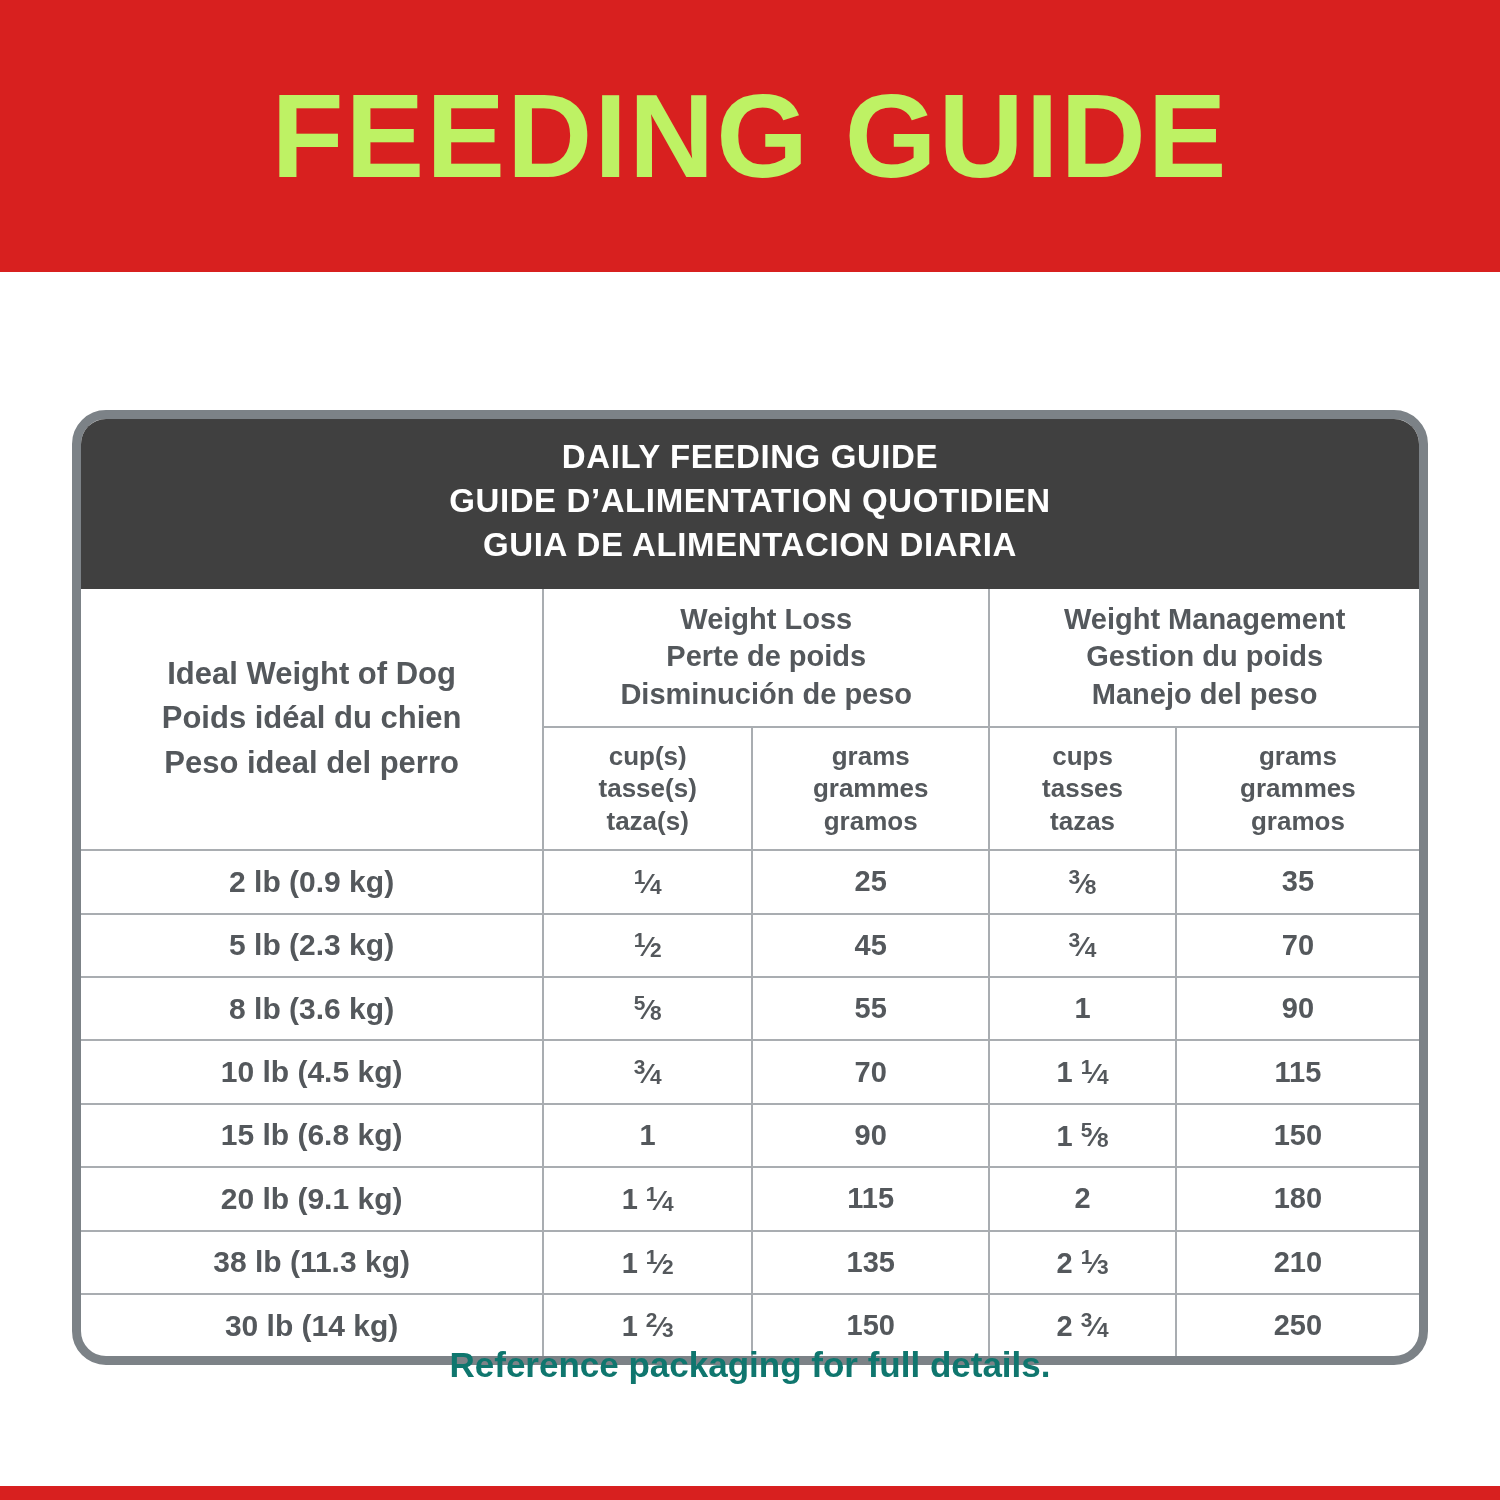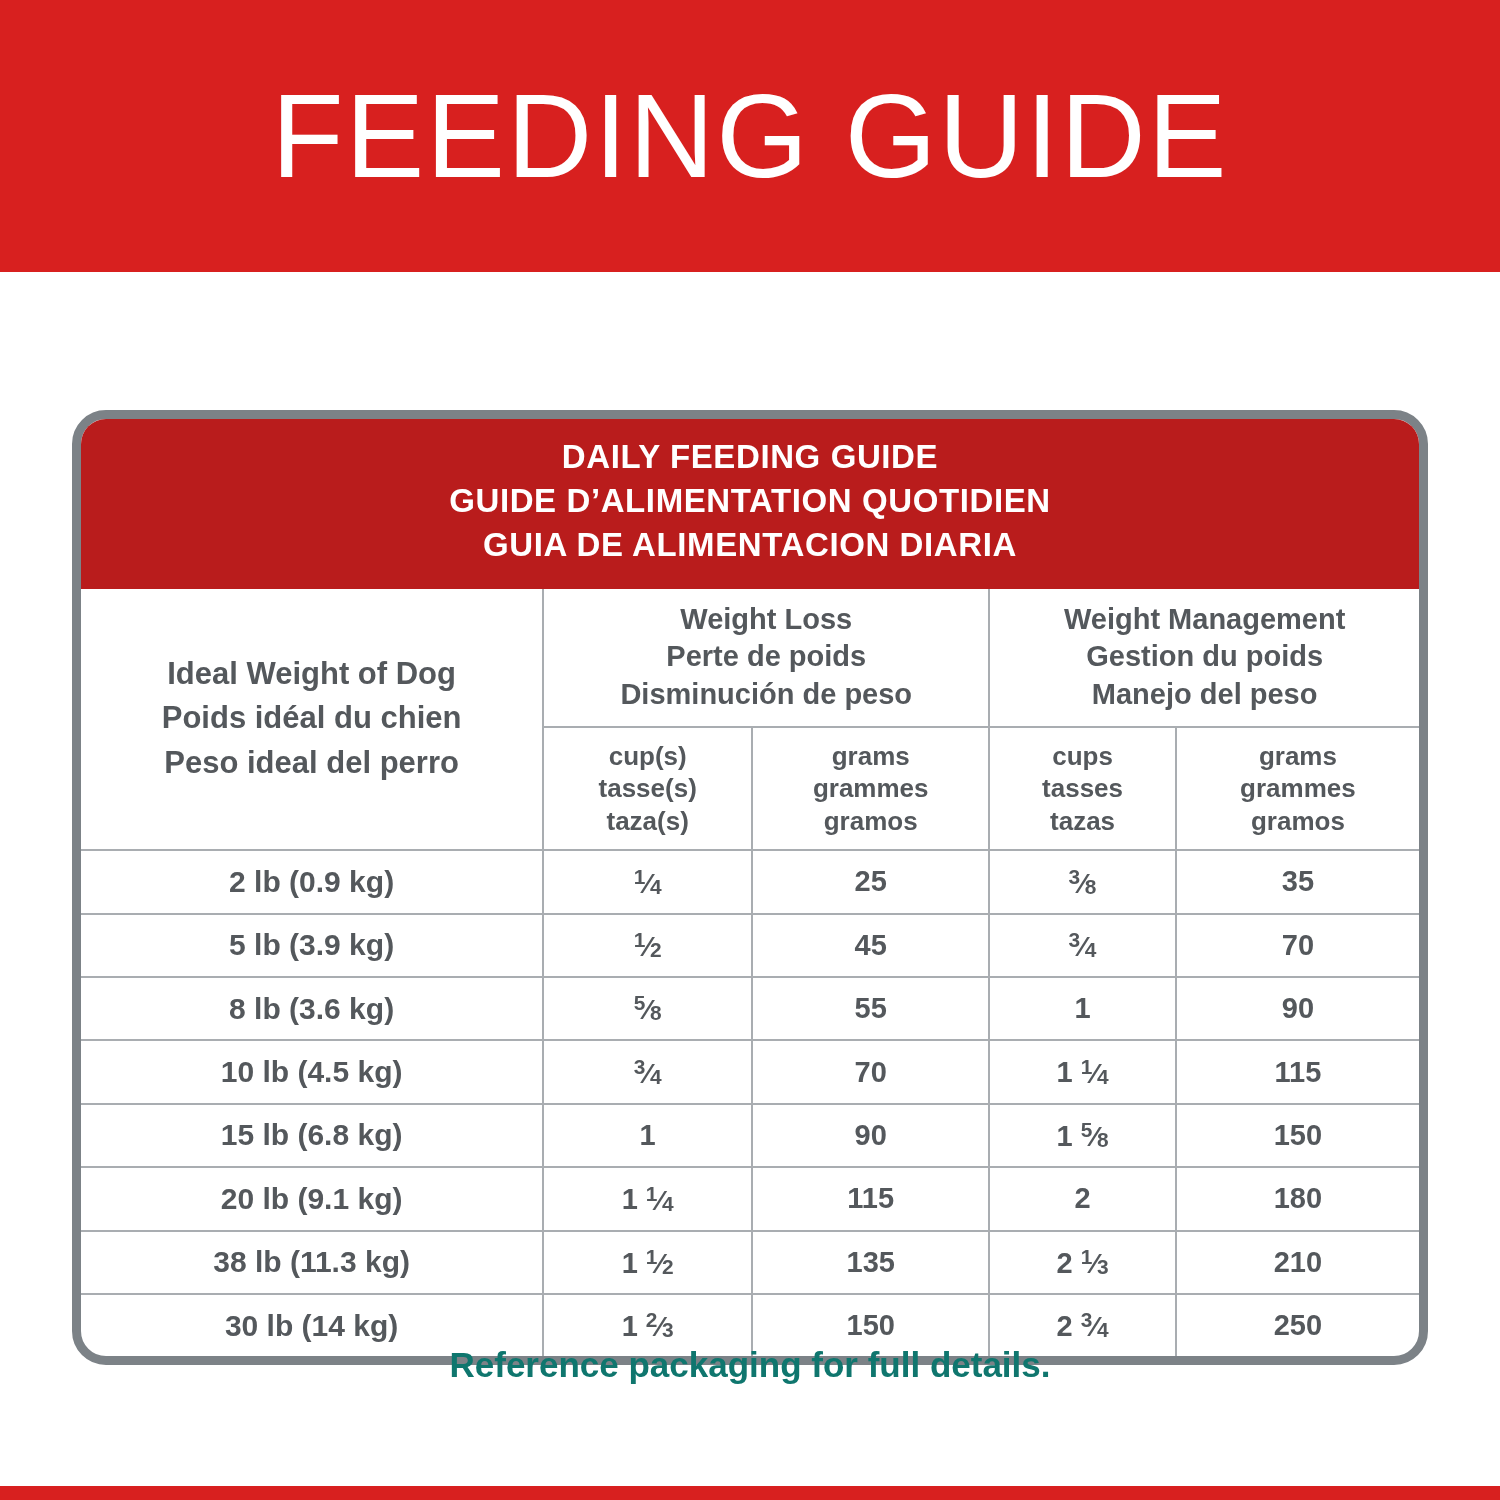--- a/index.html
+++ b/index.html
@@ -12,23 +12,23 @@
   .page { position: relative; width: 1500px; height: 1500px; background:#fff; }
 
   
   .banner {
     position: absolute; top: 0; left: 0;
     width: 1500px; height: 272px;
     background: #d8201f;
     display: flex; align-items: center; justify-content: center;
   }
   .banner-title {
-    color: #ffffff;
+    color: #bef264;
     font-size: 118px;
-    font-weight: normal;
+    font-weight: bold;
     letter-spacing: 2px;
     line-height: 1;
     white-space: nowrap;
   }
 
   
   .bottom-strip {
     position: absolute; left: 0; bottom: 0;
     width: 1500px; height: 14px;
     background: #d8201f;
@@ -39,21 +39,21 @@
     position: absolute;
     left: 72px; top: 410px;
     width: 1356px;
     border: 9px solid #7c8287;
     border-radius: 34px;
     background: #ffffff;
     overflow: hidden;
   }
 
   .card-header {
-    background: #b91c1c;
+    background: #404040;
     color: #ffffff;
     text-align: center;
     padding: 16px 0 22px 0;
   }
   .card-header div {
     font-size: 33px;
     font-weight: bold;
     line-height: 1.33;
     letter-spacing: 0.6px;
   }
@@ -180,21 +180,21 @@
       </thead>
       <tbody id="table-body">
           <tr>
             <td class="cell cell-weight">2 lb (0.9 kg)</td>
             <td class="cell"><span class="frac"><sup>1</sup><span class="sl">⁄</span><sub>4</sub></span></td>
             <td class="cell">25</td>
             <td class="cell"><span class="frac"><sup>3</sup><span class="sl">⁄</span><sub>8</sub></span></td>
             <td class="cell">35</td>
           </tr>
           <tr>
-            <td class="cell cell-weight">5 lb (3.9 kg)</td>
+            <td class="cell cell-weight">5 lb (2.3 kg)</td>
             <td class="cell"><span class="frac"><sup>1</sup><span class="sl">⁄</span><sub>2</sub></span></td>
             <td class="cell">45</td>
             <td class="cell"><span class="frac"><sup>3</sup><span class="sl">⁄</span><sub>4</sub></span></td>
             <td class="cell">70</td>
           </tr>
           <tr>
             <td class="cell cell-weight">8 lb (3.6 kg)</td>
             <td class="cell"><span class="frac"><sup>5</sup><span class="sl">⁄</span><sub>8</sub></span></td>
             <td class="cell">55</td>
             <td class="cell"><span>1</span></td>

